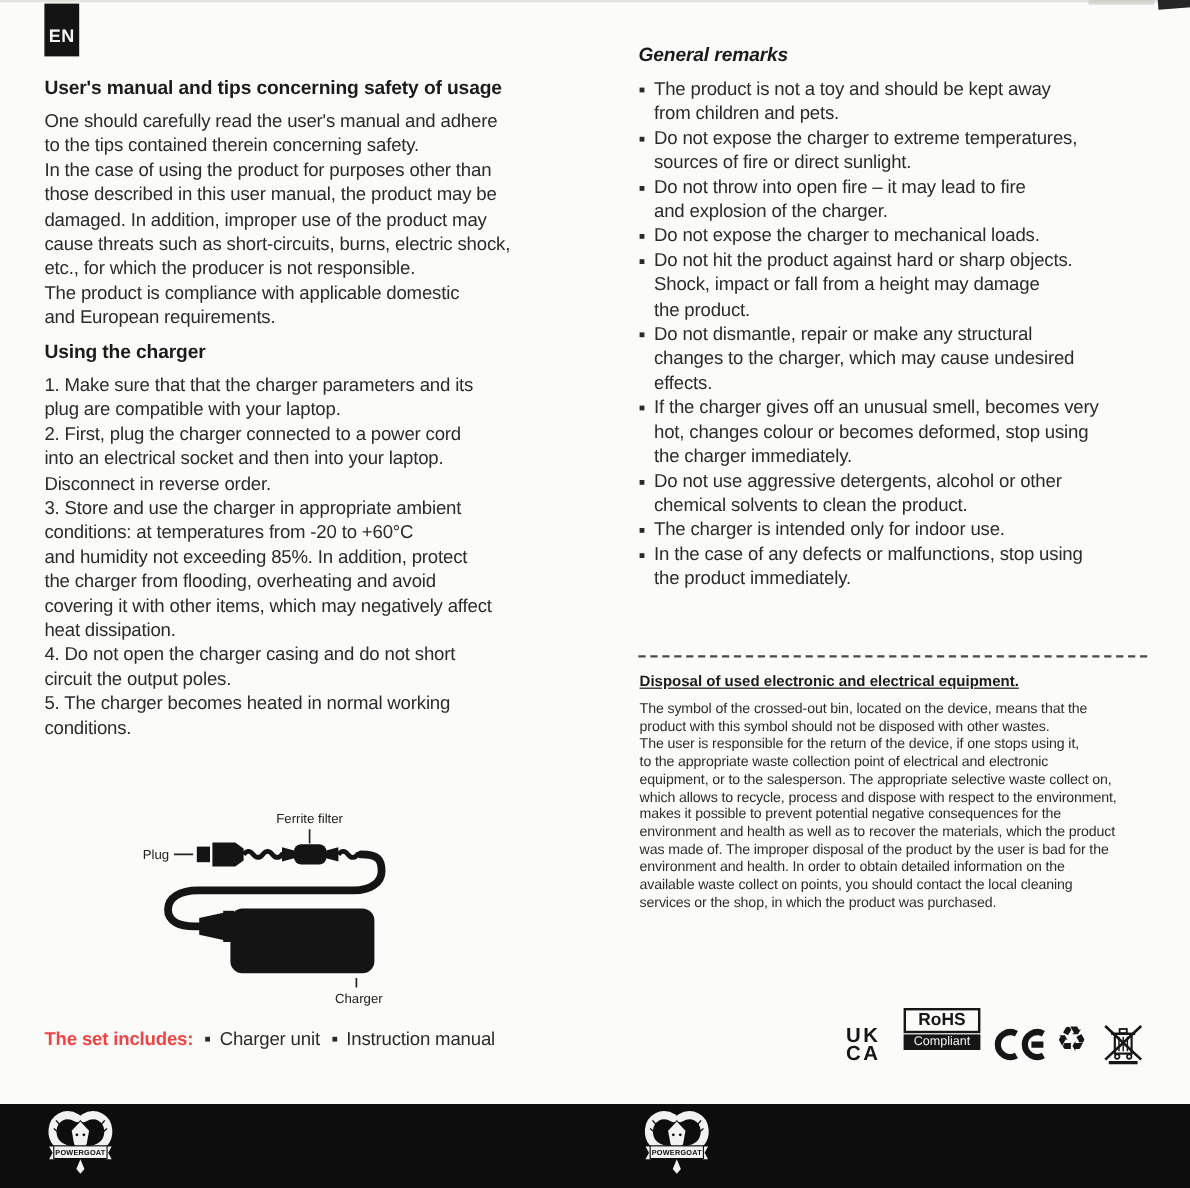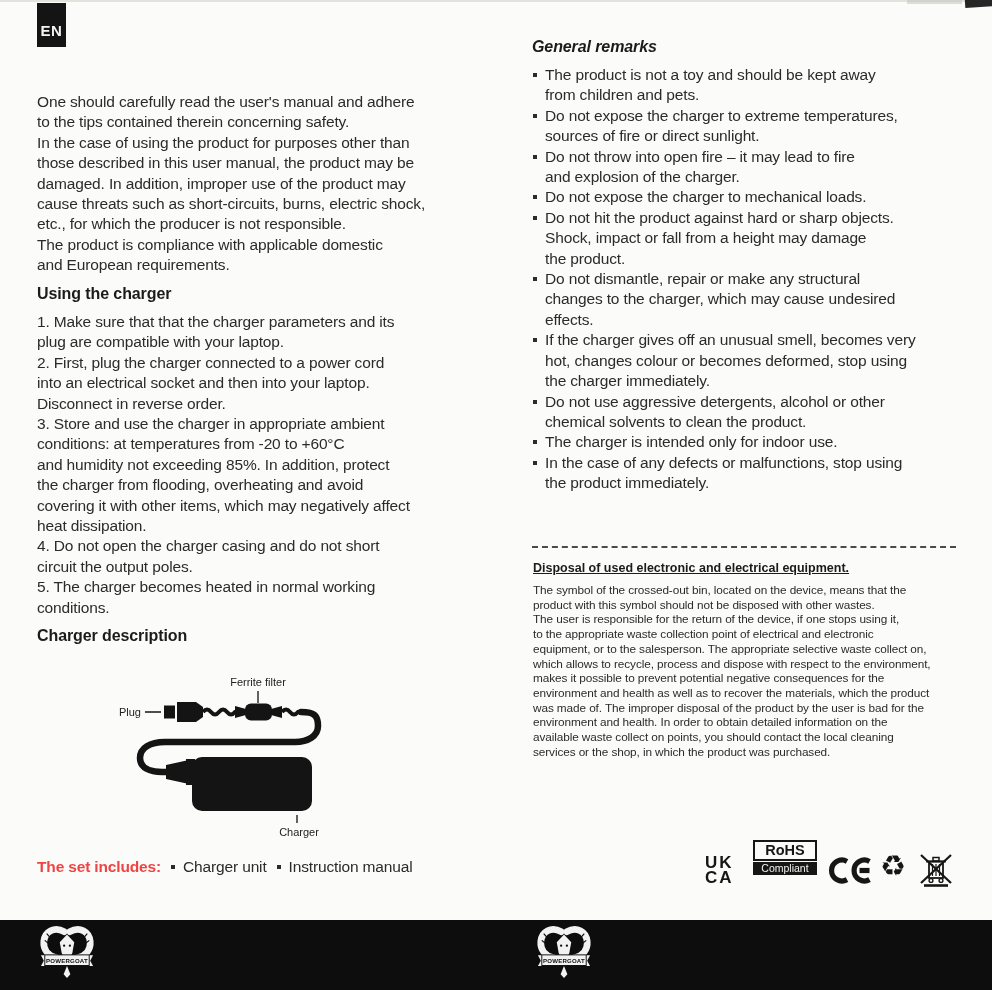--- a/index.html
+++ b/index.html
@@ -45,20 +45,21 @@
 <body>
 
 <div class="page">
 
   <div class="abs top-edge"></div>
   <div class="abs corner-smudge"></div>
   <div class="abs corner-mark"></div>
 
   <div class="abs en-badge">EN</div>
 
+  <div class="abs heading" style="left:37px;top:65px;width:465px;">User's manual and tips concerning safety of usage</div>
   <div class="abs bodytext" style="left:37px;top:92px;width:470px;">One should carefully read the user's manual and adhere
 to the tips contained therein concerning safety.
 In the case of using the product for purposes other than
 those described in this user manual, the product may be
 damaged. In addition, improper use of the product may
 cause threats such as short-circuits, burns, electric shock,
 etc., for which the producer is not responsible.
 The product is compliance with applicable domestic
 and European requirements.</div>
 
@@ -72,21 +73,20 @@
 conditions: at temperatures from -20 to +60°C
 and humidity not exceeding 85%. In addition, protect
 the charger from flooding, overheating and avoid
 covering it with other items, which may negatively affect
 heat dissipation.
 4. Do not open the charger casing and do not short
 circuit the output poles.
 5. The charger becomes heated in normal working
 conditions.</div>
 
-  <div class="abs heading" style="left:37px;top:627px;width:465px;">Charger description</div>
 
   <svg class="abs" style="left:55px;top:658px;" width="340" height="187" viewBox="0 0 340 187">
 
     <text class="diag-label" x="203" y="28" text-anchor="middle">Ferrite filter</text>
     <line x1="203" y1="33" x2="203" y2="45" stroke="#222" stroke-width="1.4"></line>
 
     <text class="diag-label" x="86" y="58" text-anchor="end">Plug</text>
     <line x1="90" y1="54" x2="106" y2="54" stroke="#222" stroke-width="1.6"></line>
 
     <rect x="109" y="47.5" width="11" height="13" fill="#141414"></rect>

